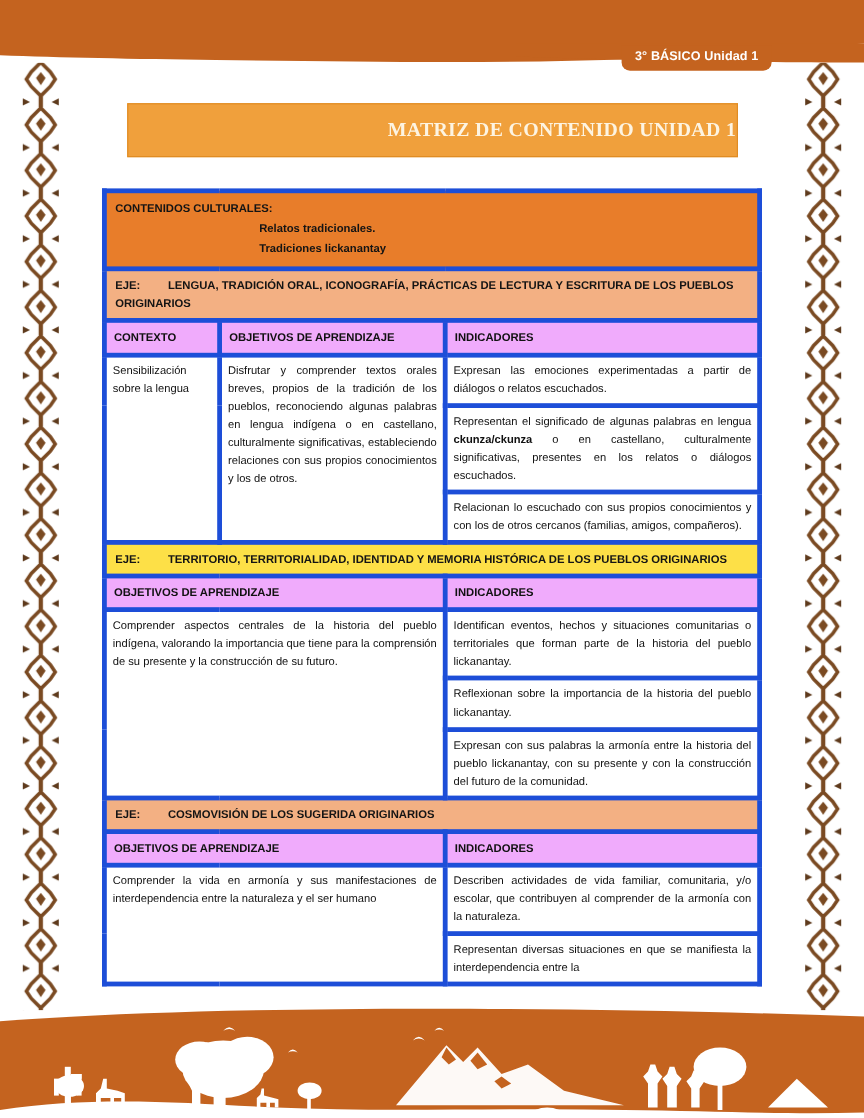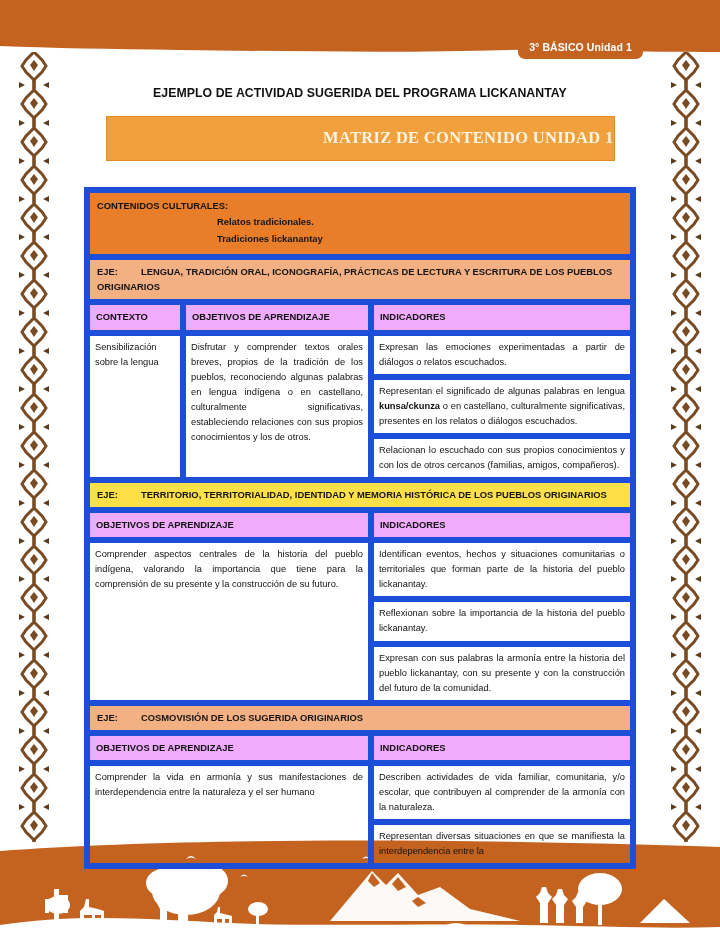--- a/index.html
+++ b/index.html
@@ -97,21 +97,21 @@
   
   .matrix-table {
     width: 546px;
     margin: 0 auto;
     border-collapse: collapse;
     table-layout: fixed;
     font-size: 9.3px;
     color: #111;
   }
   .matrix-table td {
-    border: 6px solid #1d4ed8;
+    border: 4px solid #1d4ed8;
     vertical-align: top;
     padding: 4px 5px 4px 5px;
     line-height: 1.62;
   }
 
   
   td.cc-head {
     background: #E87D2A;
     font-weight: bold;
     font-size: 9.4px;
@@ -247,21 +247,20 @@
     <path d="M344,30 q5,-6 10,0 q-5,-3 -10,0" fill="#ffffff"></path>
     <path d="M362,22 q4,-5 8,0 q-4,-2 -8,0" fill="#ffffff"></path>
     <path d="M240,40 q4,-5 8,0 q-4,-2 -8,0" fill="#ffffff"></path>
 
     <path d="M446,88 q10,-4 20,0 q-10,4 -20,0" fill="#ffffff"></path>
   </svg>
 </div>
 
 <div class="content">
 
-  <div class="doc-subtitle">EJEMPLO DE ACTIVIDAD SUGERIDA DEL PROGRAMA LICKANANTAY</div>
 
   <div class="matrix-banner">MATRIZ DE CONTENIDO UNIDAD 1</div>
 
   <table class="matrix-table">
     <colgroup>
       <col class="w-ctx">
         <col class="w-oa">
         <col class="w-ind">
     </colgroup>
     <tbody>
@@ -283,21 +282,21 @@
         <td class="colhead">CONTEXTO</td>
         <td class="colhead">OBJETIVOS DE APRENDIZAJE</td>
         <td class="colhead">INDICADORES</td>
       </tr>
       <tr>
         <td class="body ctx" rowspan="3">Sensibilización sobre la lengua</td>
         <td class="body" rowspan="3">Disfrutar y comprender textos orales breves, propios de la tradición de los pueblos, reconociendo algunas palabras en lengua indígena o en castellano, culturalmente significativas, estableciendo relaciones con sus propios conocimientos y los de otros.</td>
         <td class="body">Expresan las emociones experimentadas a partir de diálogos o relatos escuchados.</td>
       </tr>
       <tr>
-        <td class="body">Representan el significado de algunas palabras en lengua <b>kunsa/ckunza</b> o en castellano, culturalmente significativas, presentes en los relatos o diálogos escuchados.</td>
+        <td class="body">Representan el significado de algunas palabras en lengua <b>ckunza/ckunza</b> o en castellano, culturalmente significativas, presentes en los relatos o diálogos escuchados.</td>
       </tr>
       <tr>
         <td class="body">Relacionan lo escuchado con sus propios conocimientos y con los de otros cercanos (familias, amigos, compañeros).</td>
       </tr>
 
       <tr>
         <td class="eje eje-dark" colspan="3">
           <span class="eje-label">EJE:</span><span>TERRITORIO, TERRITORIALIDAD, IDENTIDAD Y MEMORIA HISTÓRICA DE LOS PUEBLOS ORIGINARIOS</span>
         </td>
       </tr>

